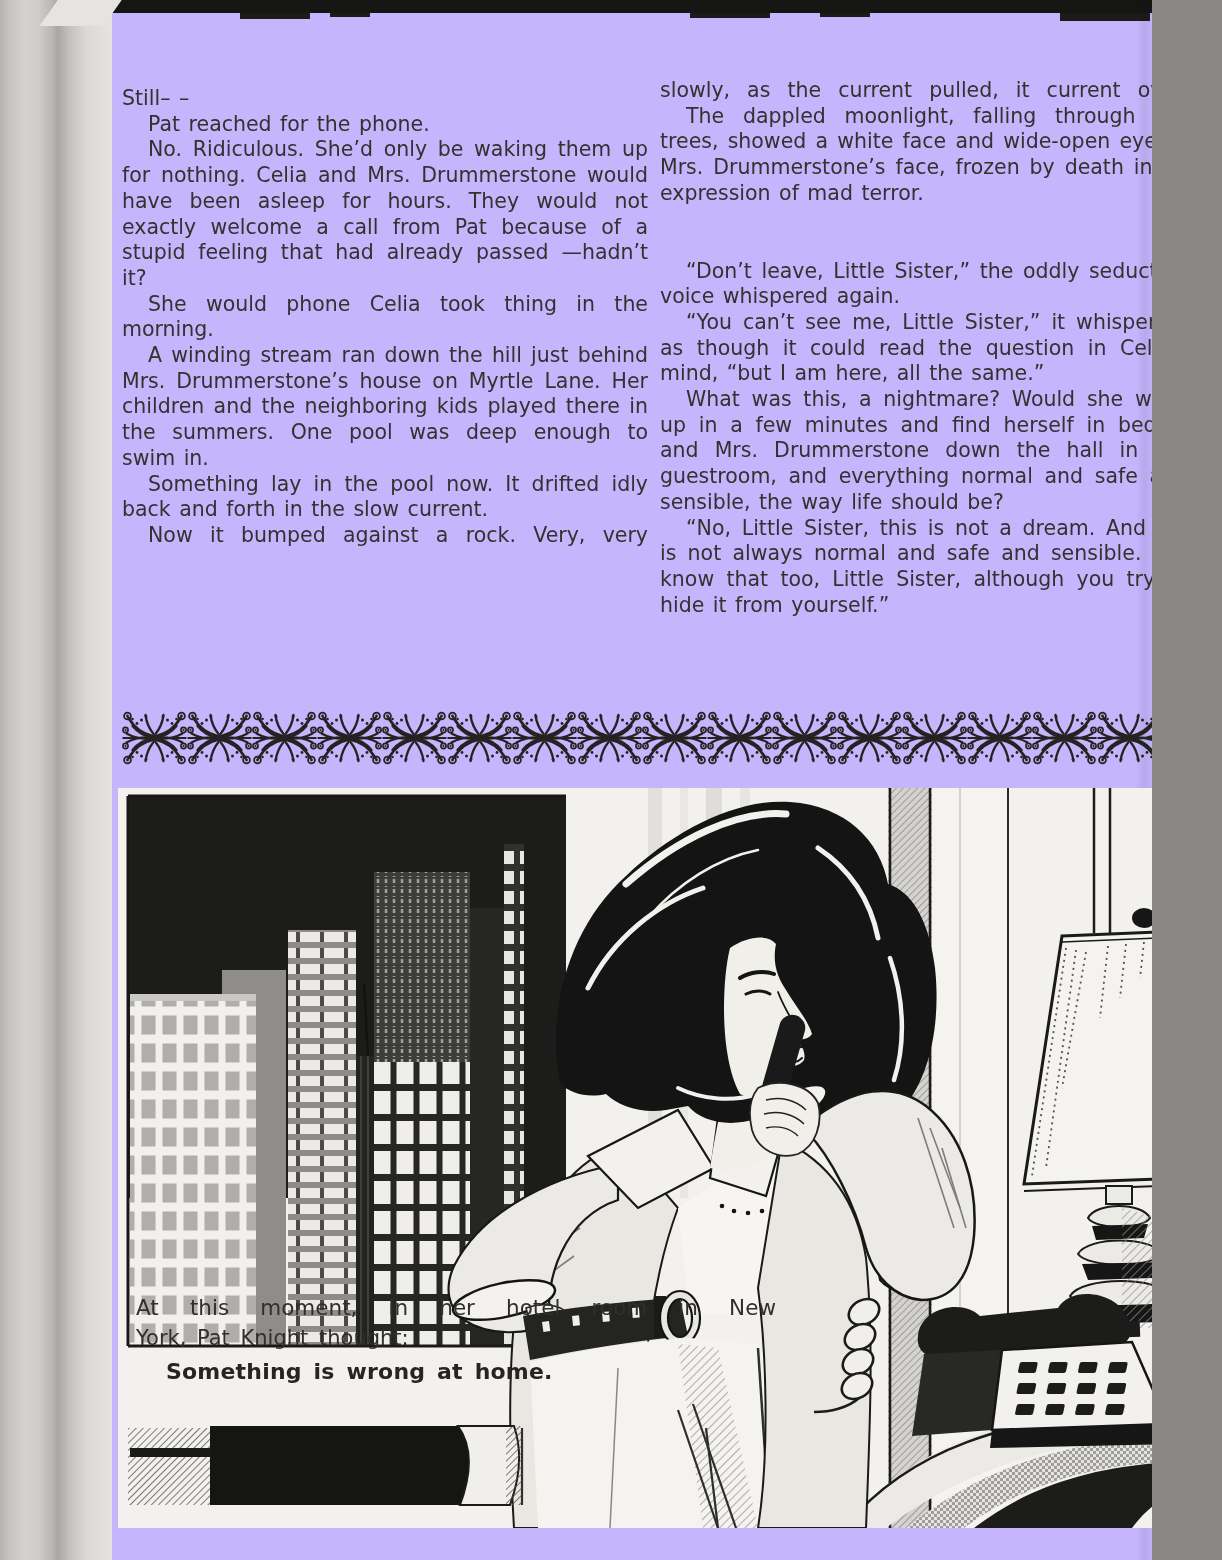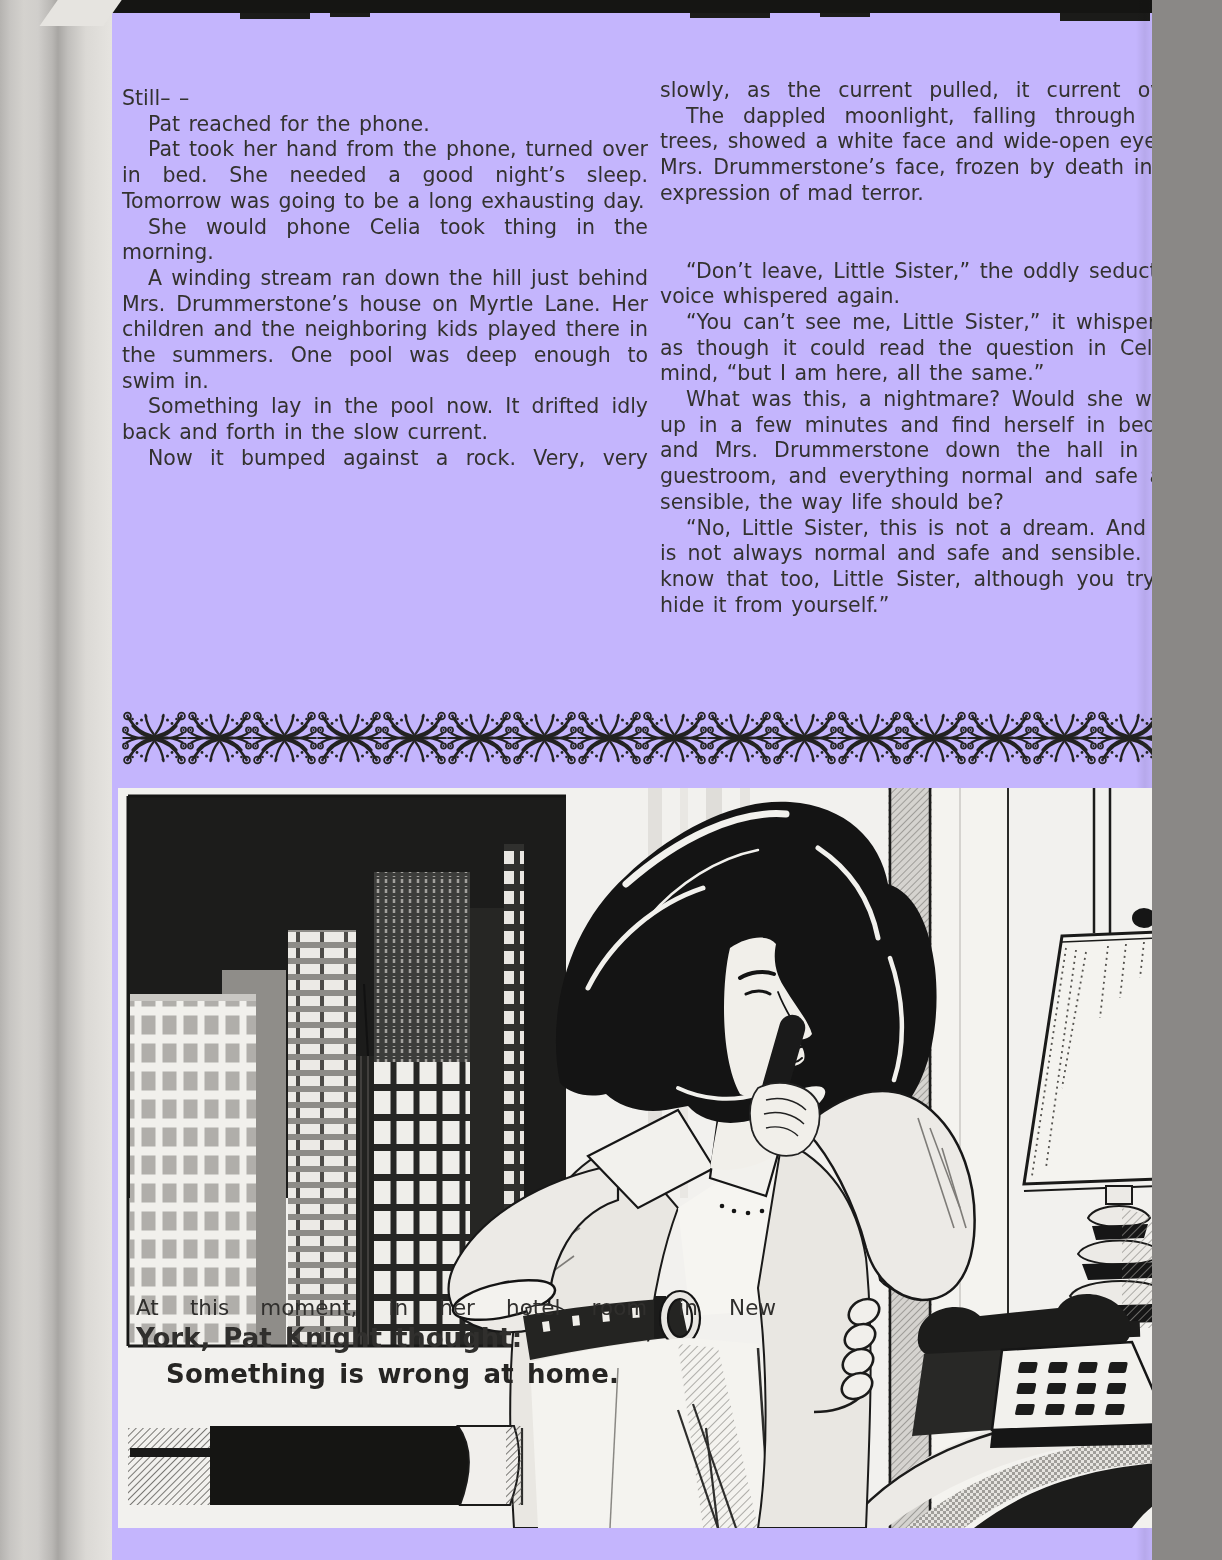--- a/index.html
+++ b/index.html
@@ -26,42 +26,42 @@
   p.story.gap{}
   p.story.biggap{margin-top:52px;}
   p.story.flush{text-align-last:justify;}
   
   #ornament{position:absolute;left:122px;top:706px;width:1040px;height:68px;}
   
   #illustration{position:absolute;left:118px;top:788px;width:1056px;height:740px;}
   
   #caption{position:absolute;left:136px;top:1292px;width:662px;z-index:5;}
   .cap-line1{display:block;width:640px;font-size:21.5px;line-height:31px;text-align:justify;text-align-last:justify;color:#302f2d;}
-  .cap-line2{display:block;font-size:26px;line-height:31px;word-spacing:4px;color:#302f2d;font-weight:bold;}
-  .cap-bold{margin:5px 0 0 30px;font-size:26px;font-weight:700;word-spacing:4px;letter-spacing:0.2px;color:#262523;}
+  .cap-line2{display:block;font-size:21px;line-height:31px;word-spacing:4px;color:#302f2d;}
+  .cap-bold{margin:5px 0 0 30px;font-size:22px;font-weight:700;word-spacing:4px;letter-spacing:0.2px;color:#262523;}
 </style>
 </head>
 <body>
 
 <div id="page">
 
   <div id="spine"></div>
   <div id="top-strip"></div>
   <div class="strip-bump" style="left:240px;top:13px;width:70px;height:6px;"></div>
   <div class="strip-bump" style="left:330px;top:13px;width:40px;height:4px;"></div>
   <div class="strip-bump" style="left:690px;top:13px;width:80px;height:5px;"></div>
   <div class="strip-bump" style="left:820px;top:13px;width:50px;height:4px;"></div>
   <div class="strip-bump" style="left:1060px;top:13px;width:90px;height:8px;"></div>
   <div id="corner-notch"></div>
   <div id="edge-right"></div>
 
   <div id="col-left" class="col">
       <p class="story noindent">Still– –</p>
       <p class="story indent">Pat reached for the phone.</p>
-      <p class="story indent">Pat took her hand from the phone, turned over in bed. She needed a good night’s sleep. Tomorrow was going to be a long exhausting day.</p>
+      <p class="story indent">No. Ridiculous. She’d only be waking them up for nothing. Celia and Mrs. Drummerstone would have been asleep for hours. They would not exactly welcome a call from Pat because of a stupid feeling that had already passed —hadn’t it?</p>
       <p class="story indent">She would phone Celia took thing in the morning.</p>
       <p class="story indent gap">A winding stream ran down the hill just behind Mrs. Drummerstone’s house on Myrtle Lane. Her children and the neighboring kids played there in the summers. One pool was deep enough to swim in.</p>
       <p class="story indent">Something lay in the pool now. It drifted idly back and forth in the slow current.</p>
       <p class="story indent flush">Now it bumped against a rock. Very, very</p>
     </div>
   <div id="col-right" class="col">
       <p class="story noindent flush">slowly, as the current pulled, it current over.</p>
       <p class="story indent">The dappled moonlight, falling through the trees, showed a white face and wide-open eyes—Mrs. Drummerstone’s face, frozen by death in an expression of mad terror.</p>
       <p class="story indent biggap">“Don’t leave, Little Sister,” the oddly seductive voice whispered again.</p>
       <p class="story indent">“You can’t see me, Little Sister,” it whispered, as though it could read the question in Celia’s mind, “but I am here, all the same.”</p>

